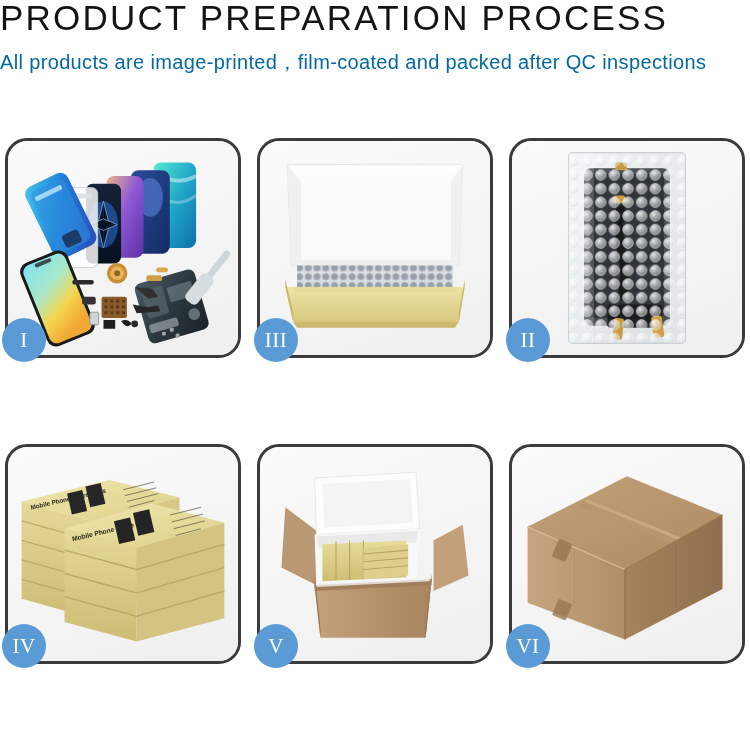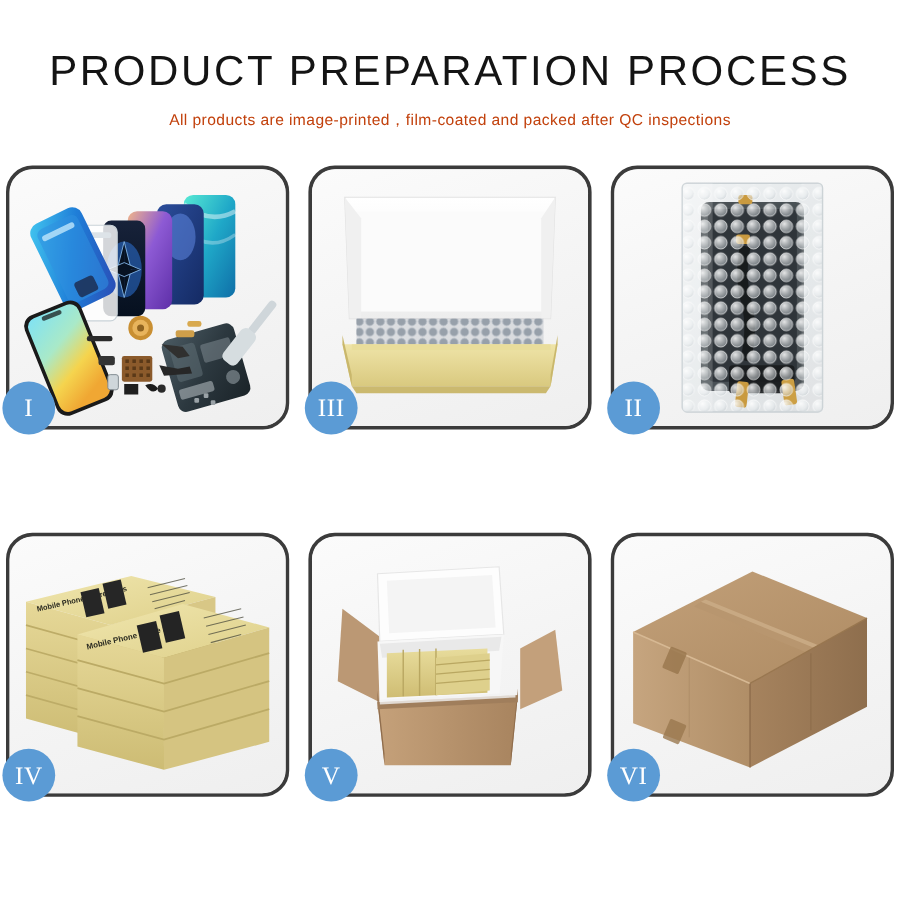--- a/index.html
+++ b/index.html
@@ -4,34 +4,33 @@
 <style>
   html,body{margin:0;padding:0;}
   body{
     width:750px;height:750px;
     background:#ffffff;
     font-family:"Liberation Sans", sans-serif;
     overflow:hidden;
     position:relative;
   }
   .header{
-    text-align:center;
-    padding-top:42px;
+    text-align:left;
   }
   .title{
     font-size:35px;
     font-weight:400;
     letter-spacing:2.2px;
     color:#141414;
     line-height:1;
     white-space:nowrap;
   }
   .subtitle{
-    font-size:13px;
-    color:#c2410c;
+    font-size:20px;
+    color:#0369a1;
     letter-spacing:.35px;
     margin-top:14px;
     white-space:nowrap;
   }
   .grid{
     position:absolute;
     top:138px;left:0;
     width:750px;
     display:grid;
     grid-template-columns:repeat(3,236px);

